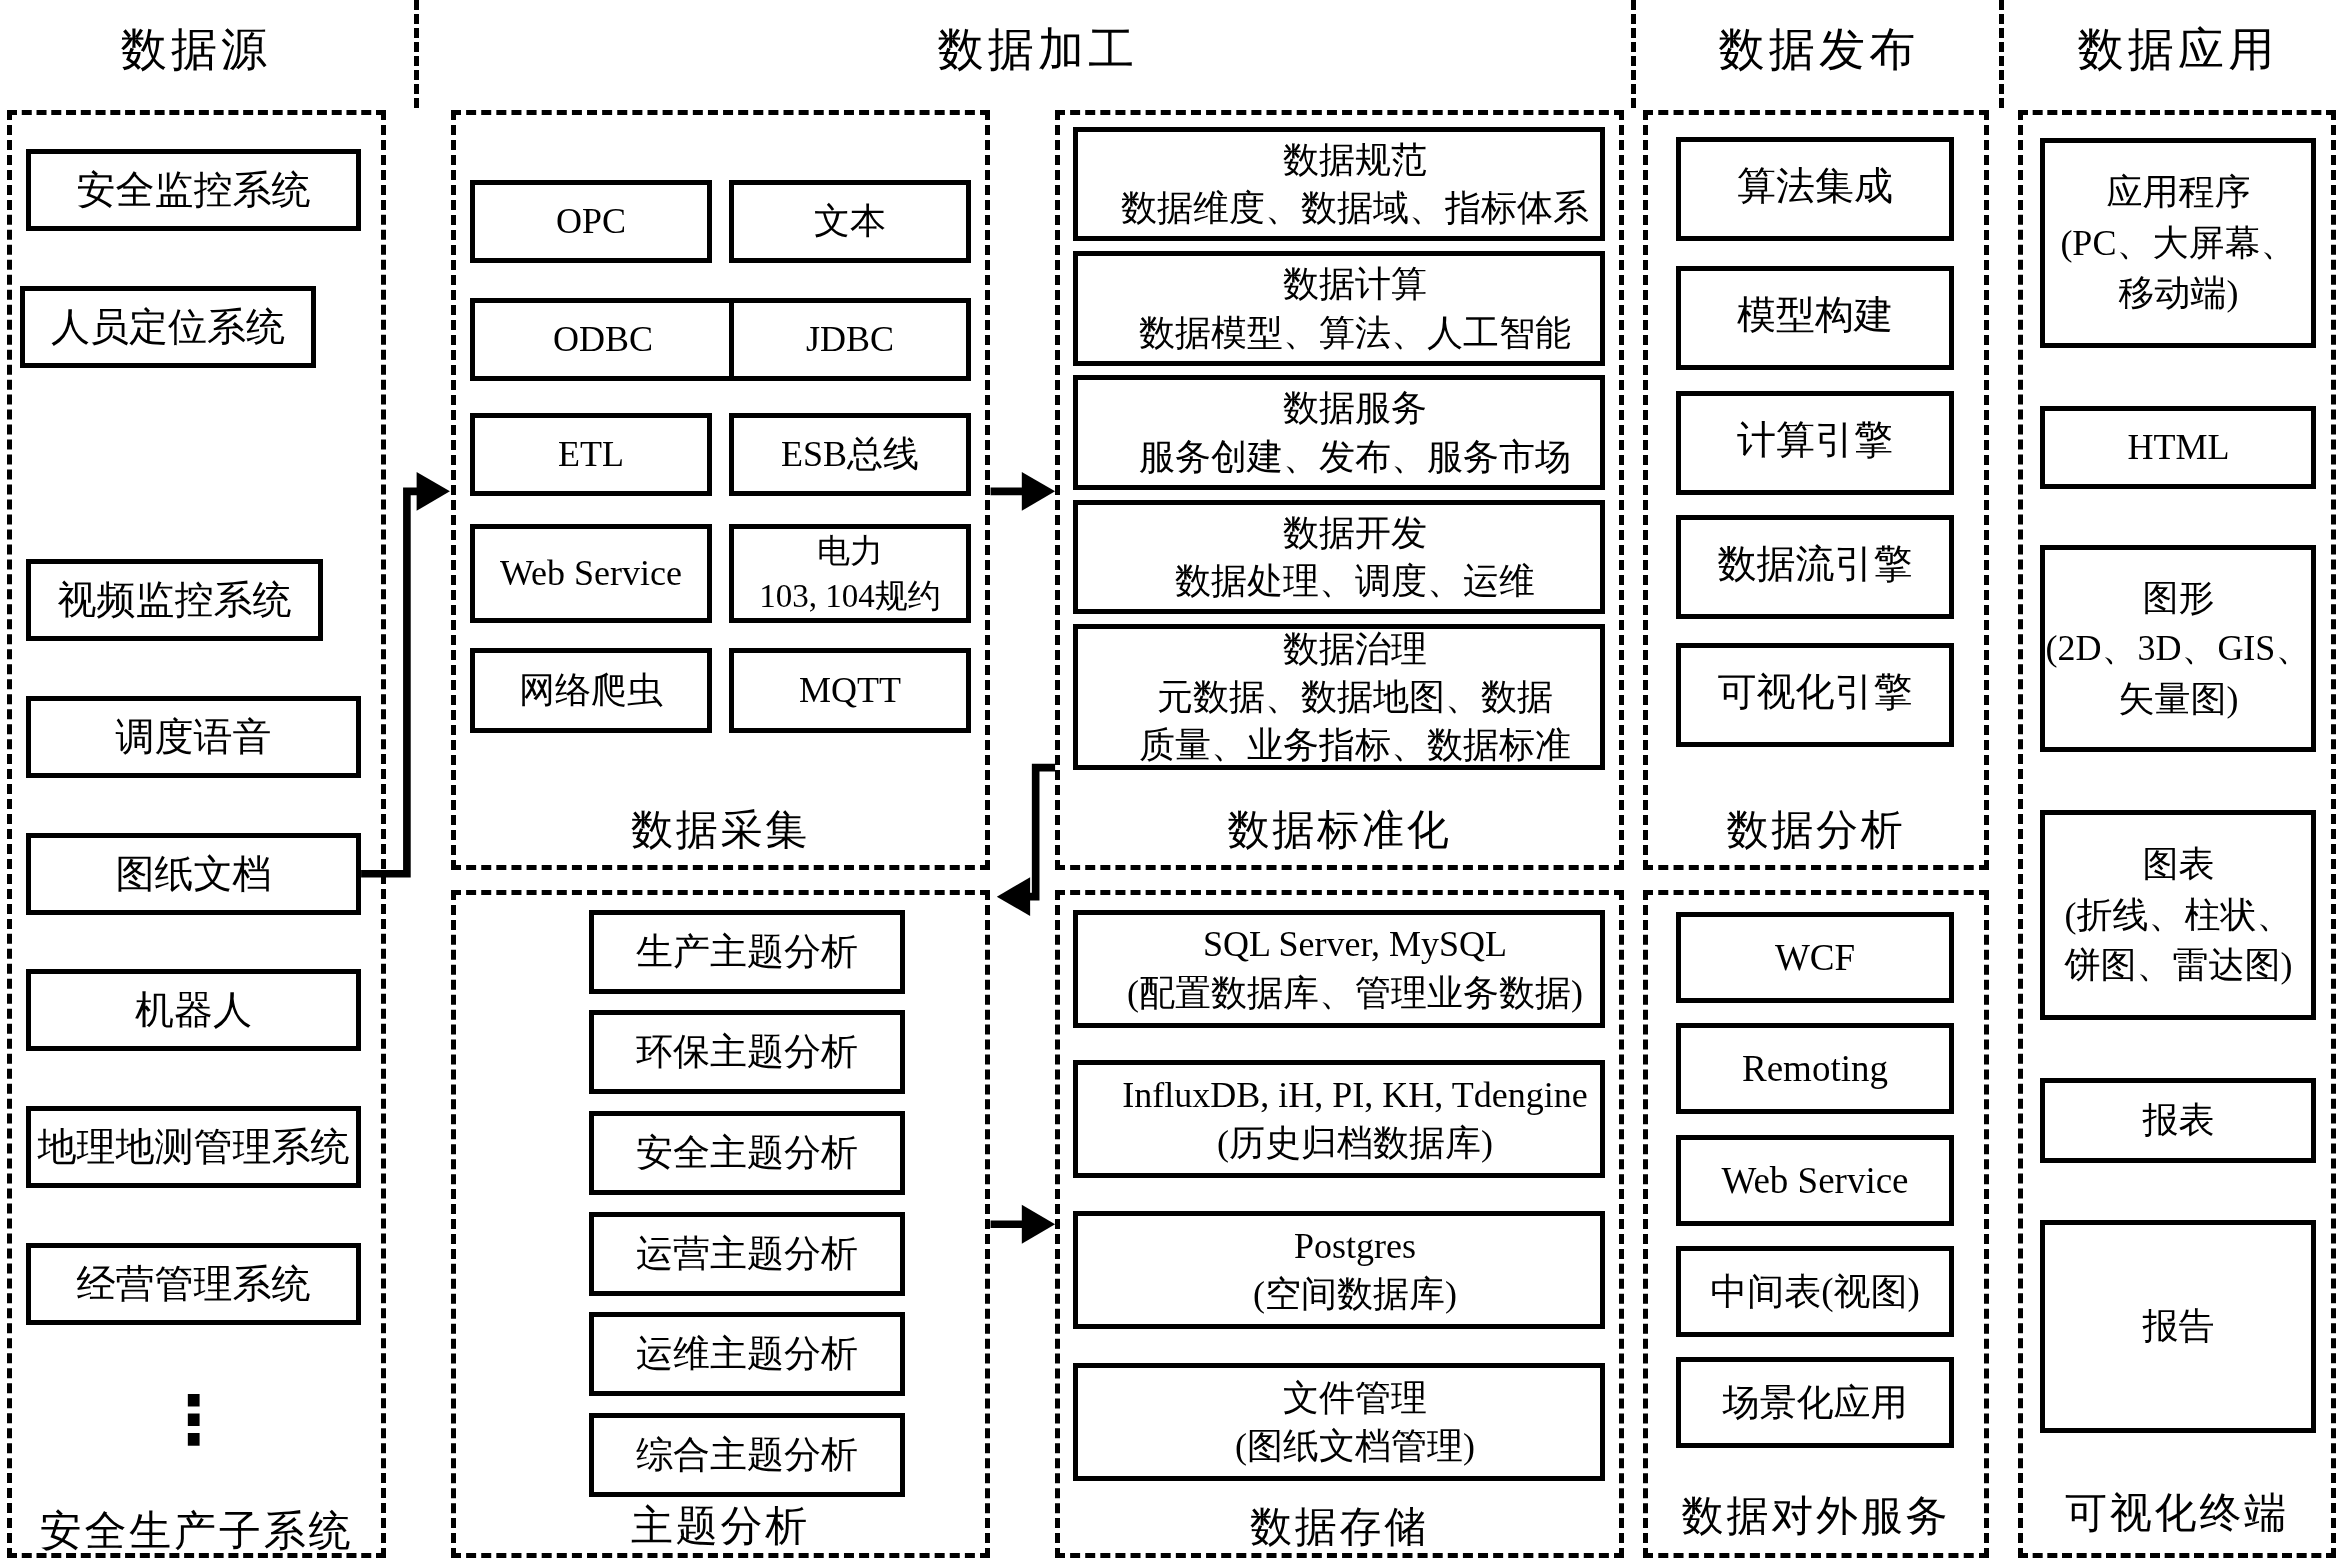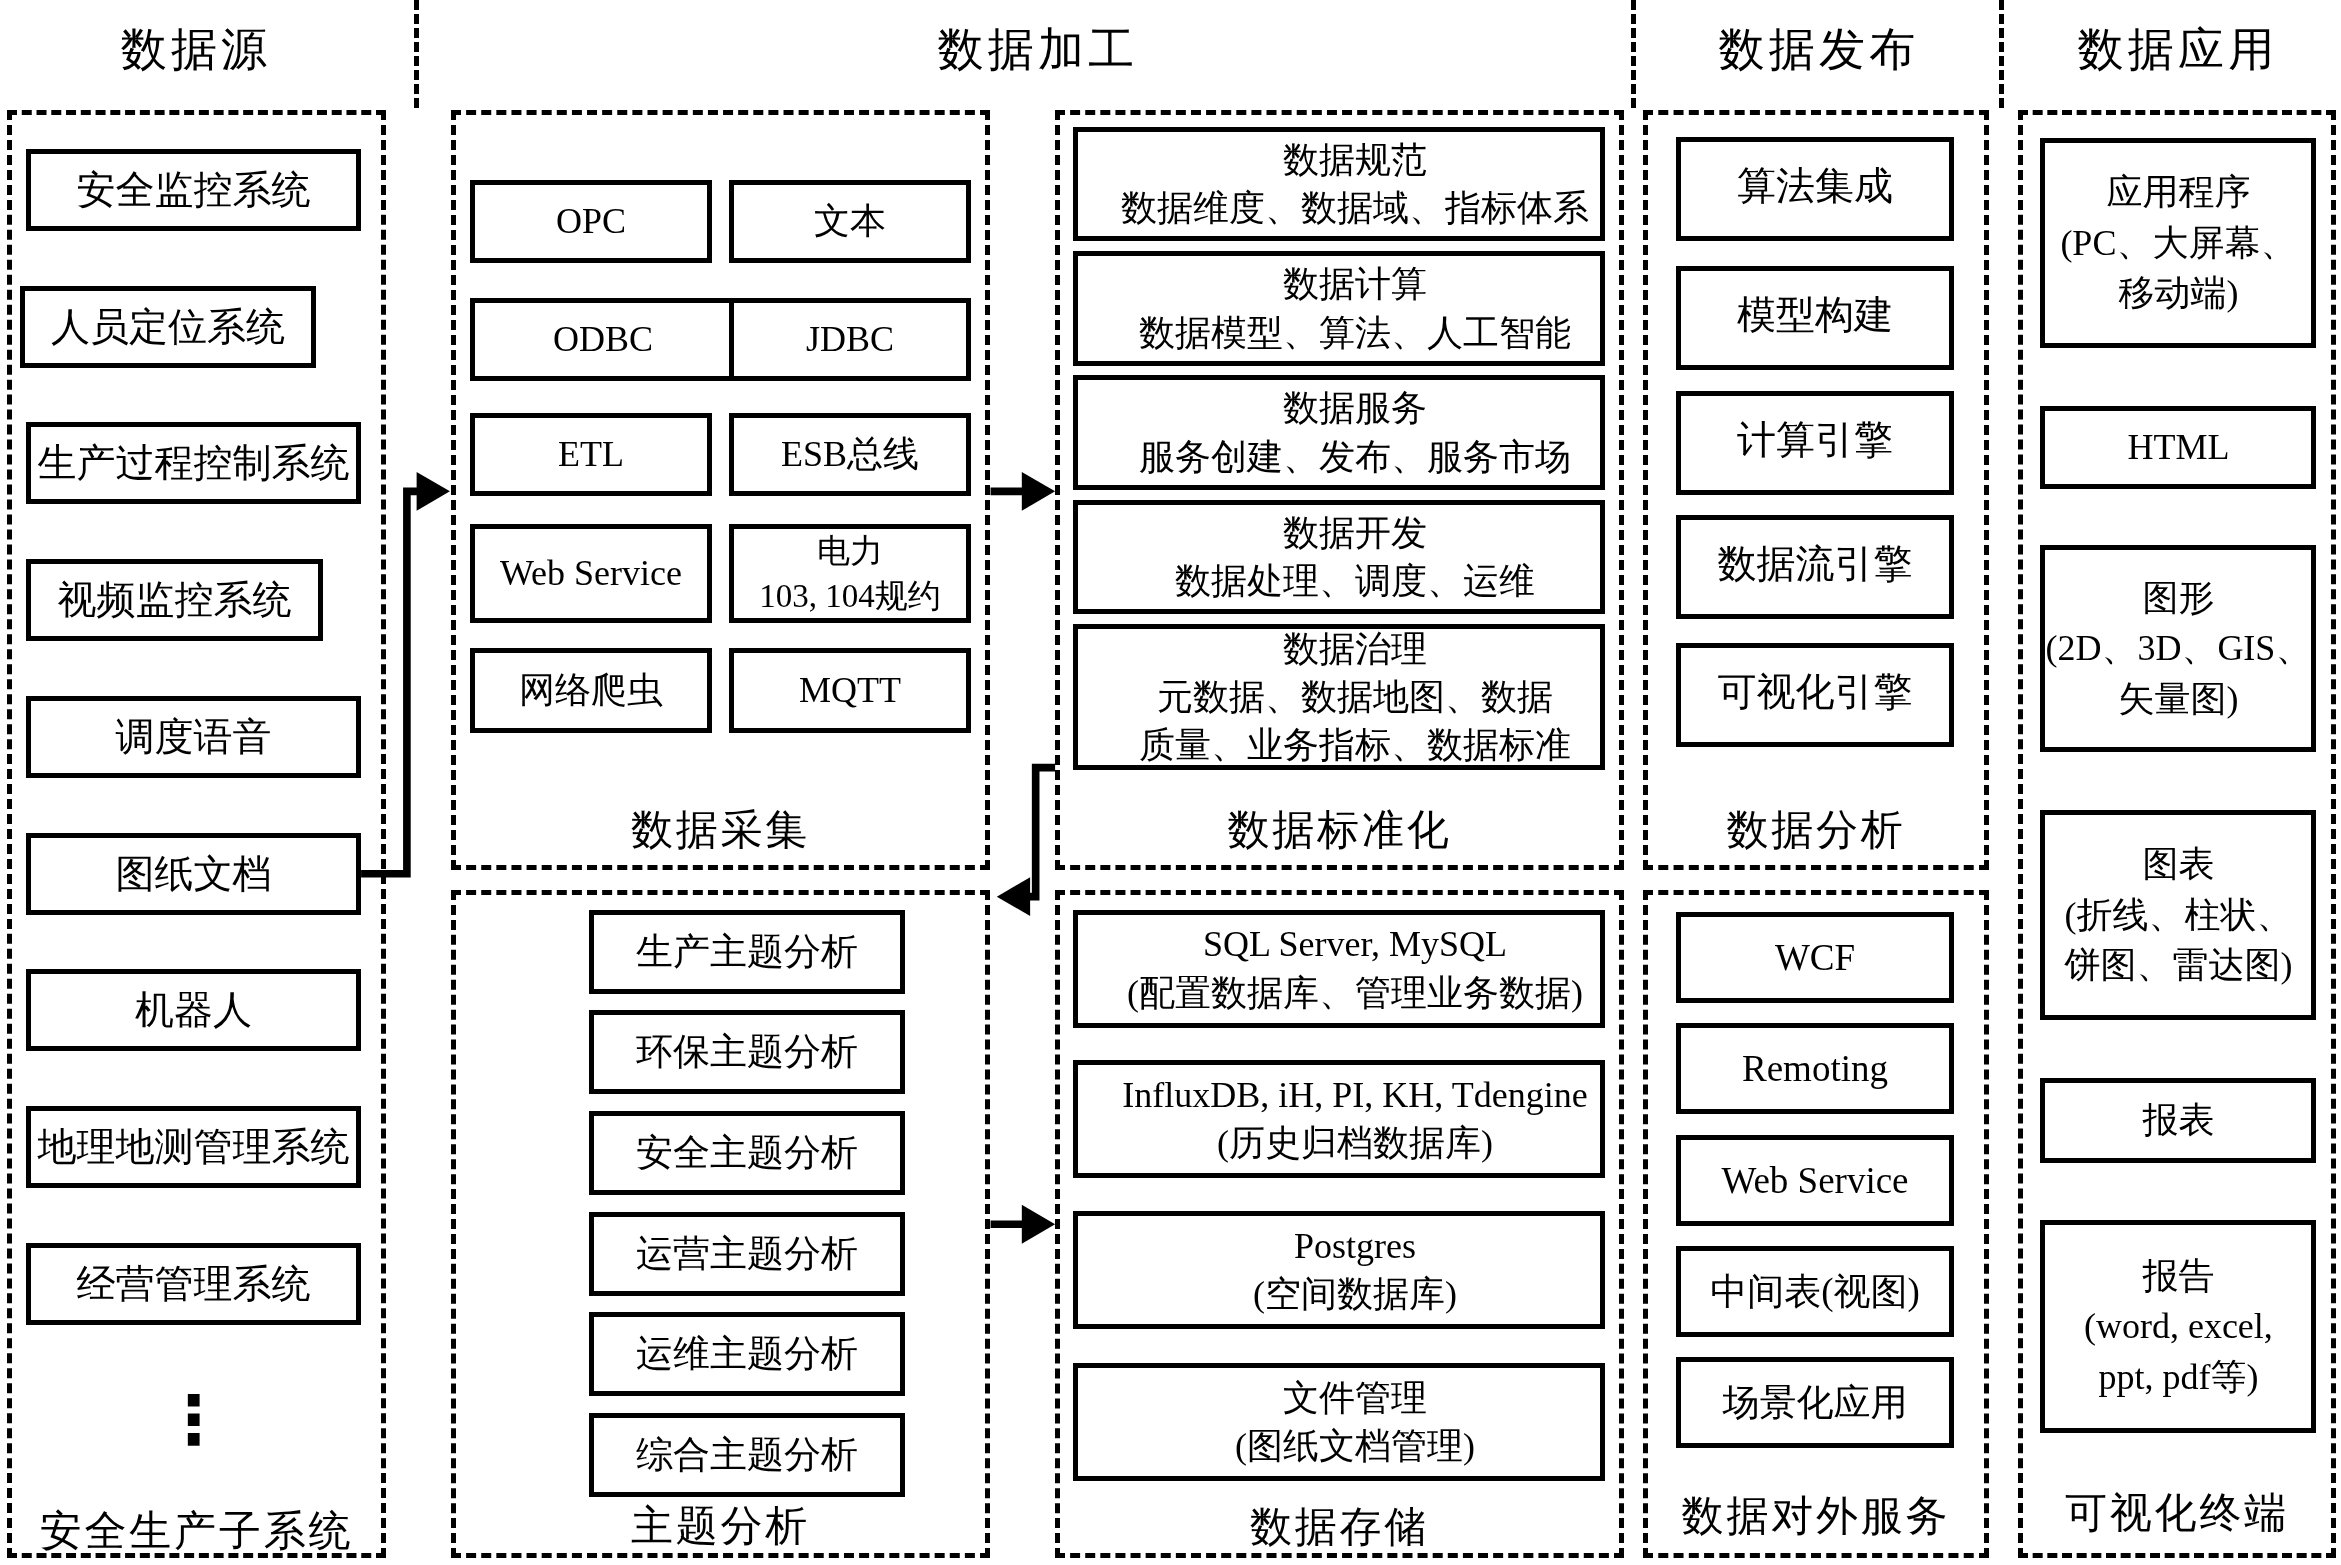--- a/index.html
+++ b/index.html
@@ -66,21 +66,20 @@
   <div class="hdr" style="left:1819px">数据发布</div>
   <div class="hdr" style="left:2178px">数据应用</div>
 
   <div class="divider" style="left:414px"></div>
   <div class="divider" style="left:1631px"></div>
   <div class="divider" style="left:1999px"></div>
 
   <div class="group" style="left:7px;top:110px;width:379px;height:1448px">
     <div class="ibox col1-item" style="left:14px;top:34px;width:335px;height:82px"><span>安全监控系统</span></div>
     <div class="ibox col1-item" style="left:8px;top:171px;width:296px;height:82px"><span>人员定位系统</span></div>
-    <div class="ibox col1-item" style="left:14px;top:307px;width:335px;height:82px"><span>生产过程控制系统</span></div>
     <div class="ibox col1-item" style="left:14px;top:444px;width:297px;height:82px"><span>视频监控系统</span></div>
     <div class="ibox col1-item" style="left:14px;top:581px;width:335px;height:82px"><span>调度语音</span></div>
     <div class="ibox col1-item" style="left:14px;top:718px;width:335px;height:82px"><span>图纸文档</span></div>
     <div class="ibox col1-item" style="left:14px;top:854px;width:335px;height:82px"><span>机器人</span></div>
     <div class="ibox col1-item" style="left:14px;top:991px;width:335px;height:82px"><span>地理地测管理系统</span></div>
     <div class="ibox col1-item" style="left:14px;top:1128px;width:335px;height:82px"><span>经营管理系统</span></div>
     <div class="ellipsis" style="left:14px;top:1256px;width:335px;height:97px">⋮</div>
     <div class="glabel" style="top:1388px">安全生产子系统</div>
   </div>
 
@@ -191,22 +190,20 @@
       <span class="title">图表</span>
       <span class="sub">(折线、柱状、
 饼图、雷达图)</span>
     </div>
     <div class="ibox term-box" style="left:17.4px;top:963px;width:276px;height:85px">
       <span class="title">报表</span>
       
     </div>
     <div class="ibox term-box" style="left:17.4px;top:1105px;width:276px;height:213px">
       <span class="title">报告</span>
-      <span class="sub">(word, excel,
-ppt, pdf等)</span>
     </div>
     <div class="glabel" style="top:1370px">可视化终端</div>
   </div>
 
   <svg class="wires" width="2342" height="1565" viewBox="0 0 3374 2255">
     <g>
       <path d="M 520 1259 L 586 1259 L 586 708 L 602 708" fill="none" stroke="#000" stroke-width="11"></path>
       <polygon points="600,680 600,736 648,708" fill="#000"></polygon>
     </g>
     <g>

